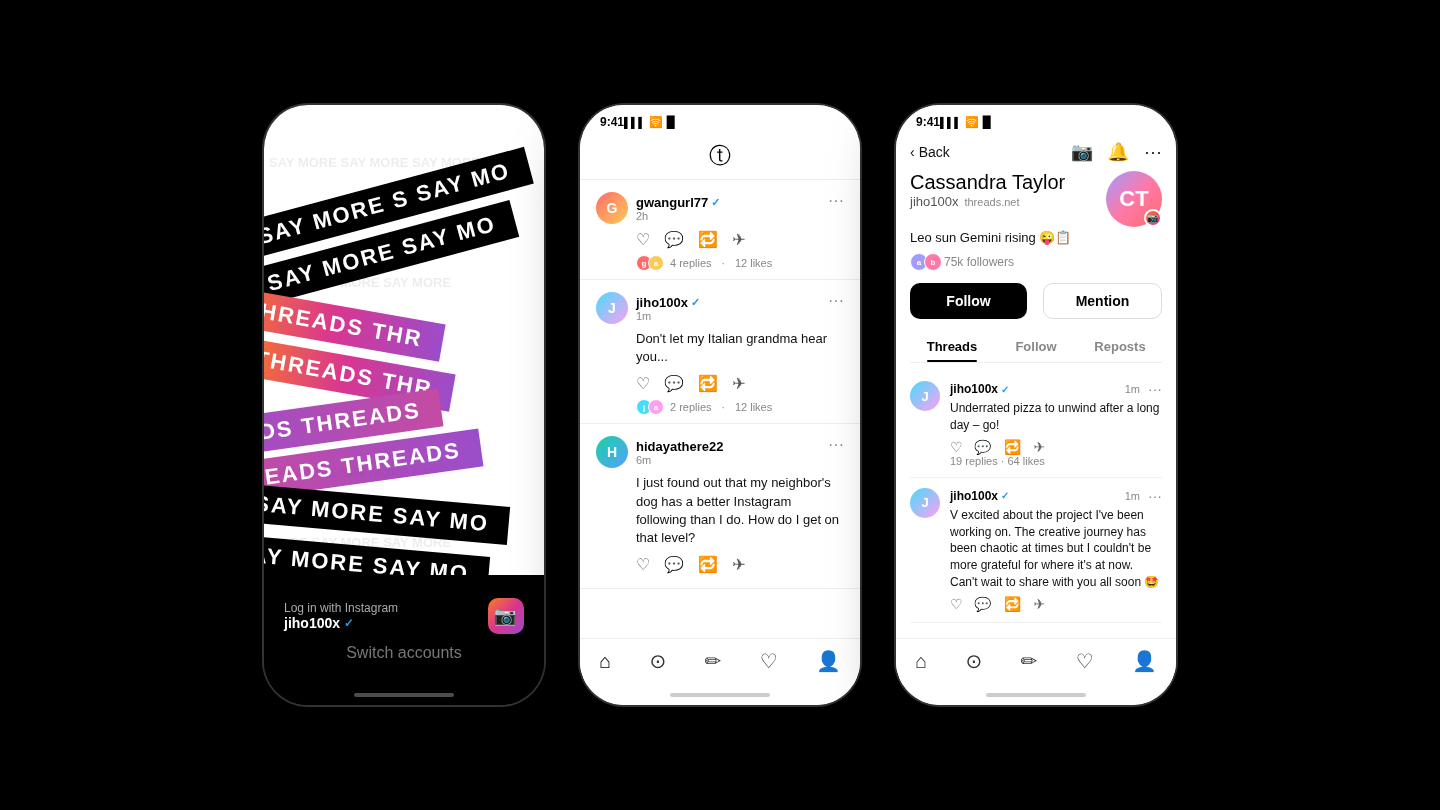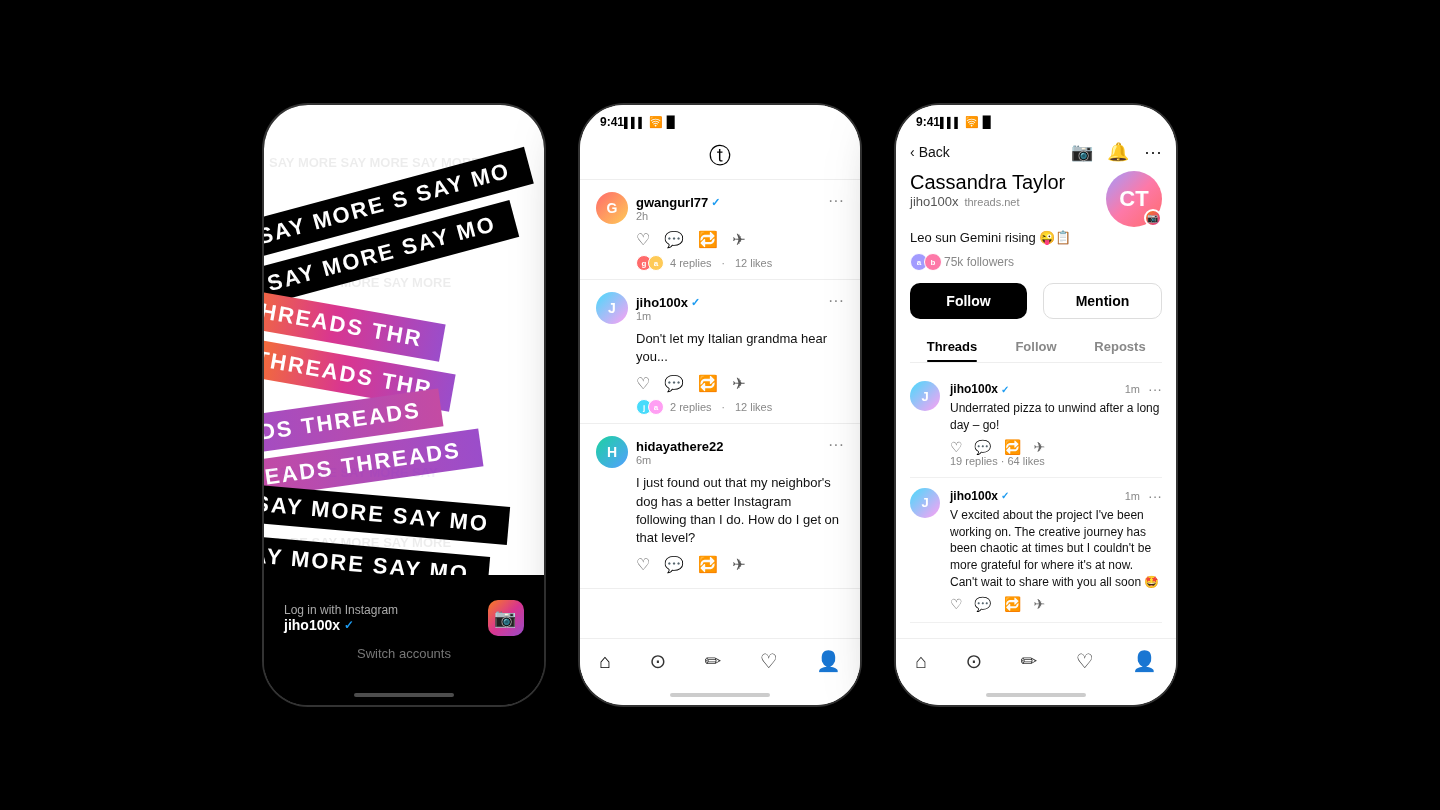--- a/index.html
+++ b/index.html
@@ -120,21 +120,21 @@
     }
     .splash-username {
       color: #fff;
       font-size: 14px;
       font-weight: 600;
       display: flex;
       align-items: center;
       gap: 4px;
     }
     .verified-blue { color: #1d9bf0; font-size: 12px; }
-    .switch-accounts { color: #777; font-size: 13px; align-self: center; margin-top: 6px; }
+    .switch-accounts { color: #777; font-size: 16px; align-self: center; margin-top: 6px; }
     .home-indicator {
       position: absolute;
       bottom: 8px;
       left: 50%;
       transform: translateX(-50%);
       width: 100px;
       height: 4px;
       background: #fff;
       border-radius: 2px;
       opacity: 0.3;

